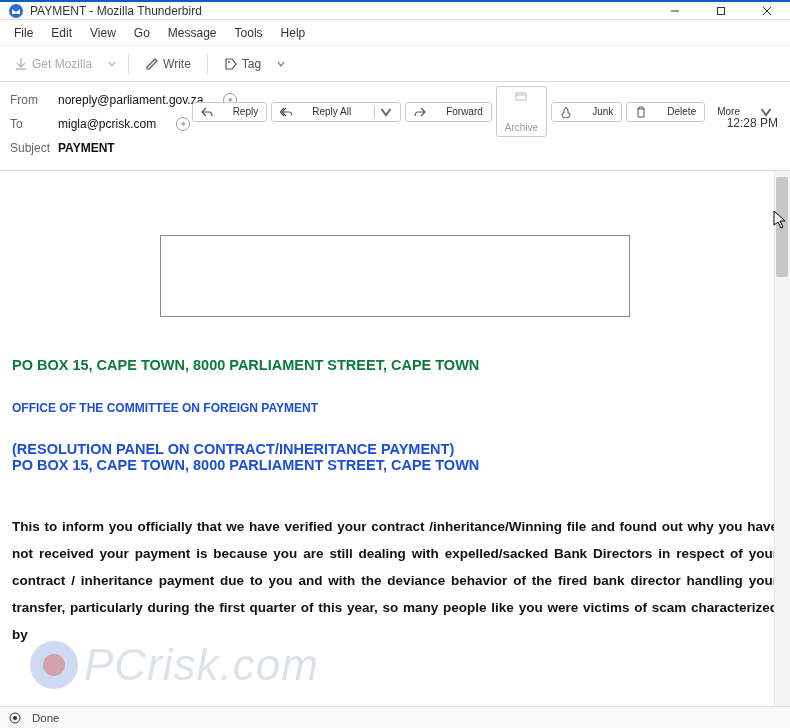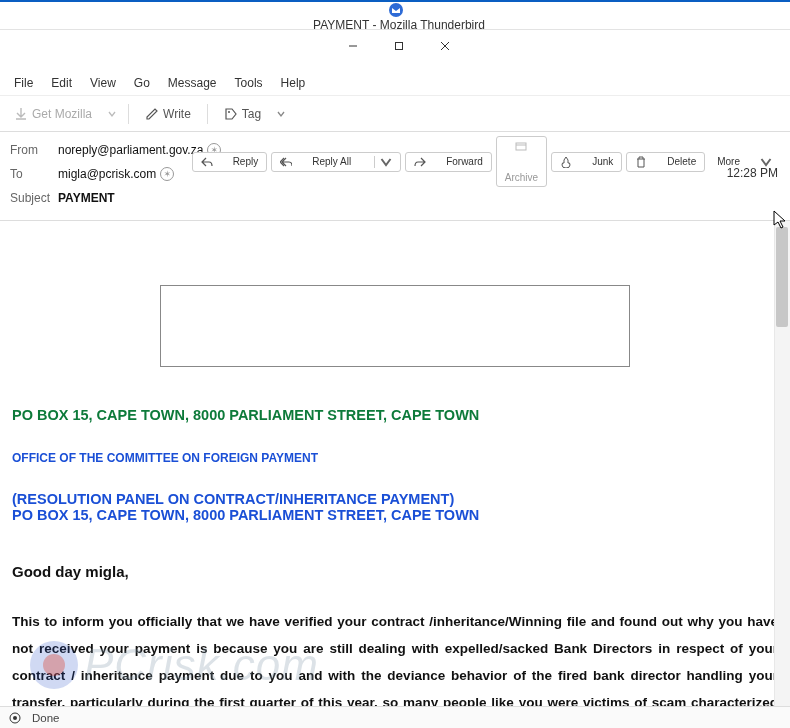--- a/index.html
+++ b/index.html
@@ -1,38 +1,38 @@
 <!DOCTYPE html>
 <html><head>
 <meta charset="utf-8">
 <style>
 * { margin: 0; padding: 0; box-sizing: border-box; font-family: "Segoe UI", Tahoma, sans-serif; }
 body { background: #fff; width: 790px; height: 728px; overflow: hidden; position: relative; }
 
-.titlebar { height: 30px; background: #fff; border-bottom: 1px solid #e3e3e3; display: flex; align-items: center; padding: 0 0 0 8px; border-top: 2px solid #0a5ec2; flex-direction: column; }
+.titlebar { height: 20px; background: #fff; border-bottom: 1px solid #e3e3e3; display: flex; align-items: center; padding: 0 0 0 8px; border-top: 2px solid #0a5ec2; }
 .titlebar-icon { width: 16px; height: 16px; margin-right: 6px; }
 .titlebar-title { font-size: 12px; color: #333; flex: 1; }
 .winbtns { display: flex; }
 .winbtn { width: 46px; height: 28px; display: flex; align-items: center; justify-content: center; color: #333; }
 .winbtn svg { width: 10px; height: 10px; }
 
-.menubar { height: 26px; display: flex; align-items: center; padding: 0 6px; gap: 2px; border-bottom: 1px solid #eee; margin-top: 40px; }
+.menubar { height: 26px; display: flex; align-items: center; padding: 0 6px; gap: 2px; border-bottom: 1px solid #eee; }
 .menuitem { font-size: 12px; color: #333; padding: 3px 8px; border-radius: 3px; }
 
 .toolbar { height: 36px; display: flex; align-items: center; padding: 0 6px; gap: 4px; border-bottom: 1px solid #ddd; }
 .tbtn { display: flex; align-items: center; gap: 4px; font-size: 12px; color: #555; padding: 4px 8px; border-radius: 3px; }
 .tbtn.disabled { color: #aaa; }
 .tbtn svg { width: 14px; height: 14px; }
 .tsep { width: 1px; height: 20px; background: #ddd; margin: 0 4px; }
 .chev { width: 16px; display:flex; align-items:center; justify-content:center; color:#888; }
 
 .headers { padding: 6px 10px 10px 10px; border-bottom: 1px solid #ddd; position: relative; }
 .hrow { display: flex; align-items: center; min-height: 24px; font-size: 12px; }
 .hlabel { width: 48px; color: #666; }
-.hval { color: #111; display:flex; align-items:center; gap:4px; }
+.hval { color: #111; display:flex; align-items:center; gap:20px; }
 .actionbar { position: absolute; right: 10px; top: 4px; display: flex; gap: 4px; align-items: center; }
 .abtn { border: 1px solid #ccc; border-radius: 3px; padding: 3px 8px; font-size: 10px; color: #333; display: flex; align-items: center; gap: 20px; background:#fff; }
 .abtn.dim { color: #999; flex-direction: column; }
 .abtn svg { width: 12px; height: 12px; }
 .splitchev { border-left: 1px solid #ccc; padding-left: 5px; margin-left: 3px; display:flex; align-items:center; color:#666; }
 .timestamp { position: absolute; right: 12px; top: 34px; font-size: 12px; color: #333; }
 .subjval { font-weight: 600; }
 .contact-icon { width:14px; height:14px; border-radius:50%; border:1px solid #999; display:inline-flex; align-items:center; justify-content:center; font-size:9px; color:#999; }
 
 .content-wrap { position: relative; height: 554px; }
@@ -205,21 +205,20 @@
   <span class="timestamp">12:28 PM</span>
 </div>
 
 <div class="content-wrap">
   <div class="content">
     <div class="imgbox"></div>
     <div class="line1">PO BOX 15, CAPE TOWN, 8000 PARLIAMENT STREET, CAPE TOWN</div>
     <div class="line2">OFFICE OF THE COMMITTEE ON FOREIGN PAYMENT</div>
     <div class="line3">(RESOLUTION PANEL ON CONTRACT/INHERITANCE PAYMENT)</div>
     <div class="line4">PO BOX 15, CAPE TOWN, 8000 PARLIAMENT STREET, CAPE TOWN</div>
-    <div class="greet">Good day migla,</div>
     <div class="body1">This to inform you officially that we have verified your contract /inheritance/Winning file and found out why you have not received your payment is because you are still dealing with expelled/sacked Bank Directors in respect of your contract / inheritance payment due to you and with the deviance behavior of the fired bank director handling your transfer, particularly during the first quarter of this year, so many people like you were victims of scam characterized by</div>
   </div>
   <div class="scrollbar-track">
     <div class="scrollbar-thumb"></div>
   </div>
 </div>
 
 <div class="statusbar">
   <svg class="sicon" viewBox="0 0 14 14">
       <circle cx="7" cy="7" r="5" fill="none" stroke="#333" stroke-width="1"></circle>

